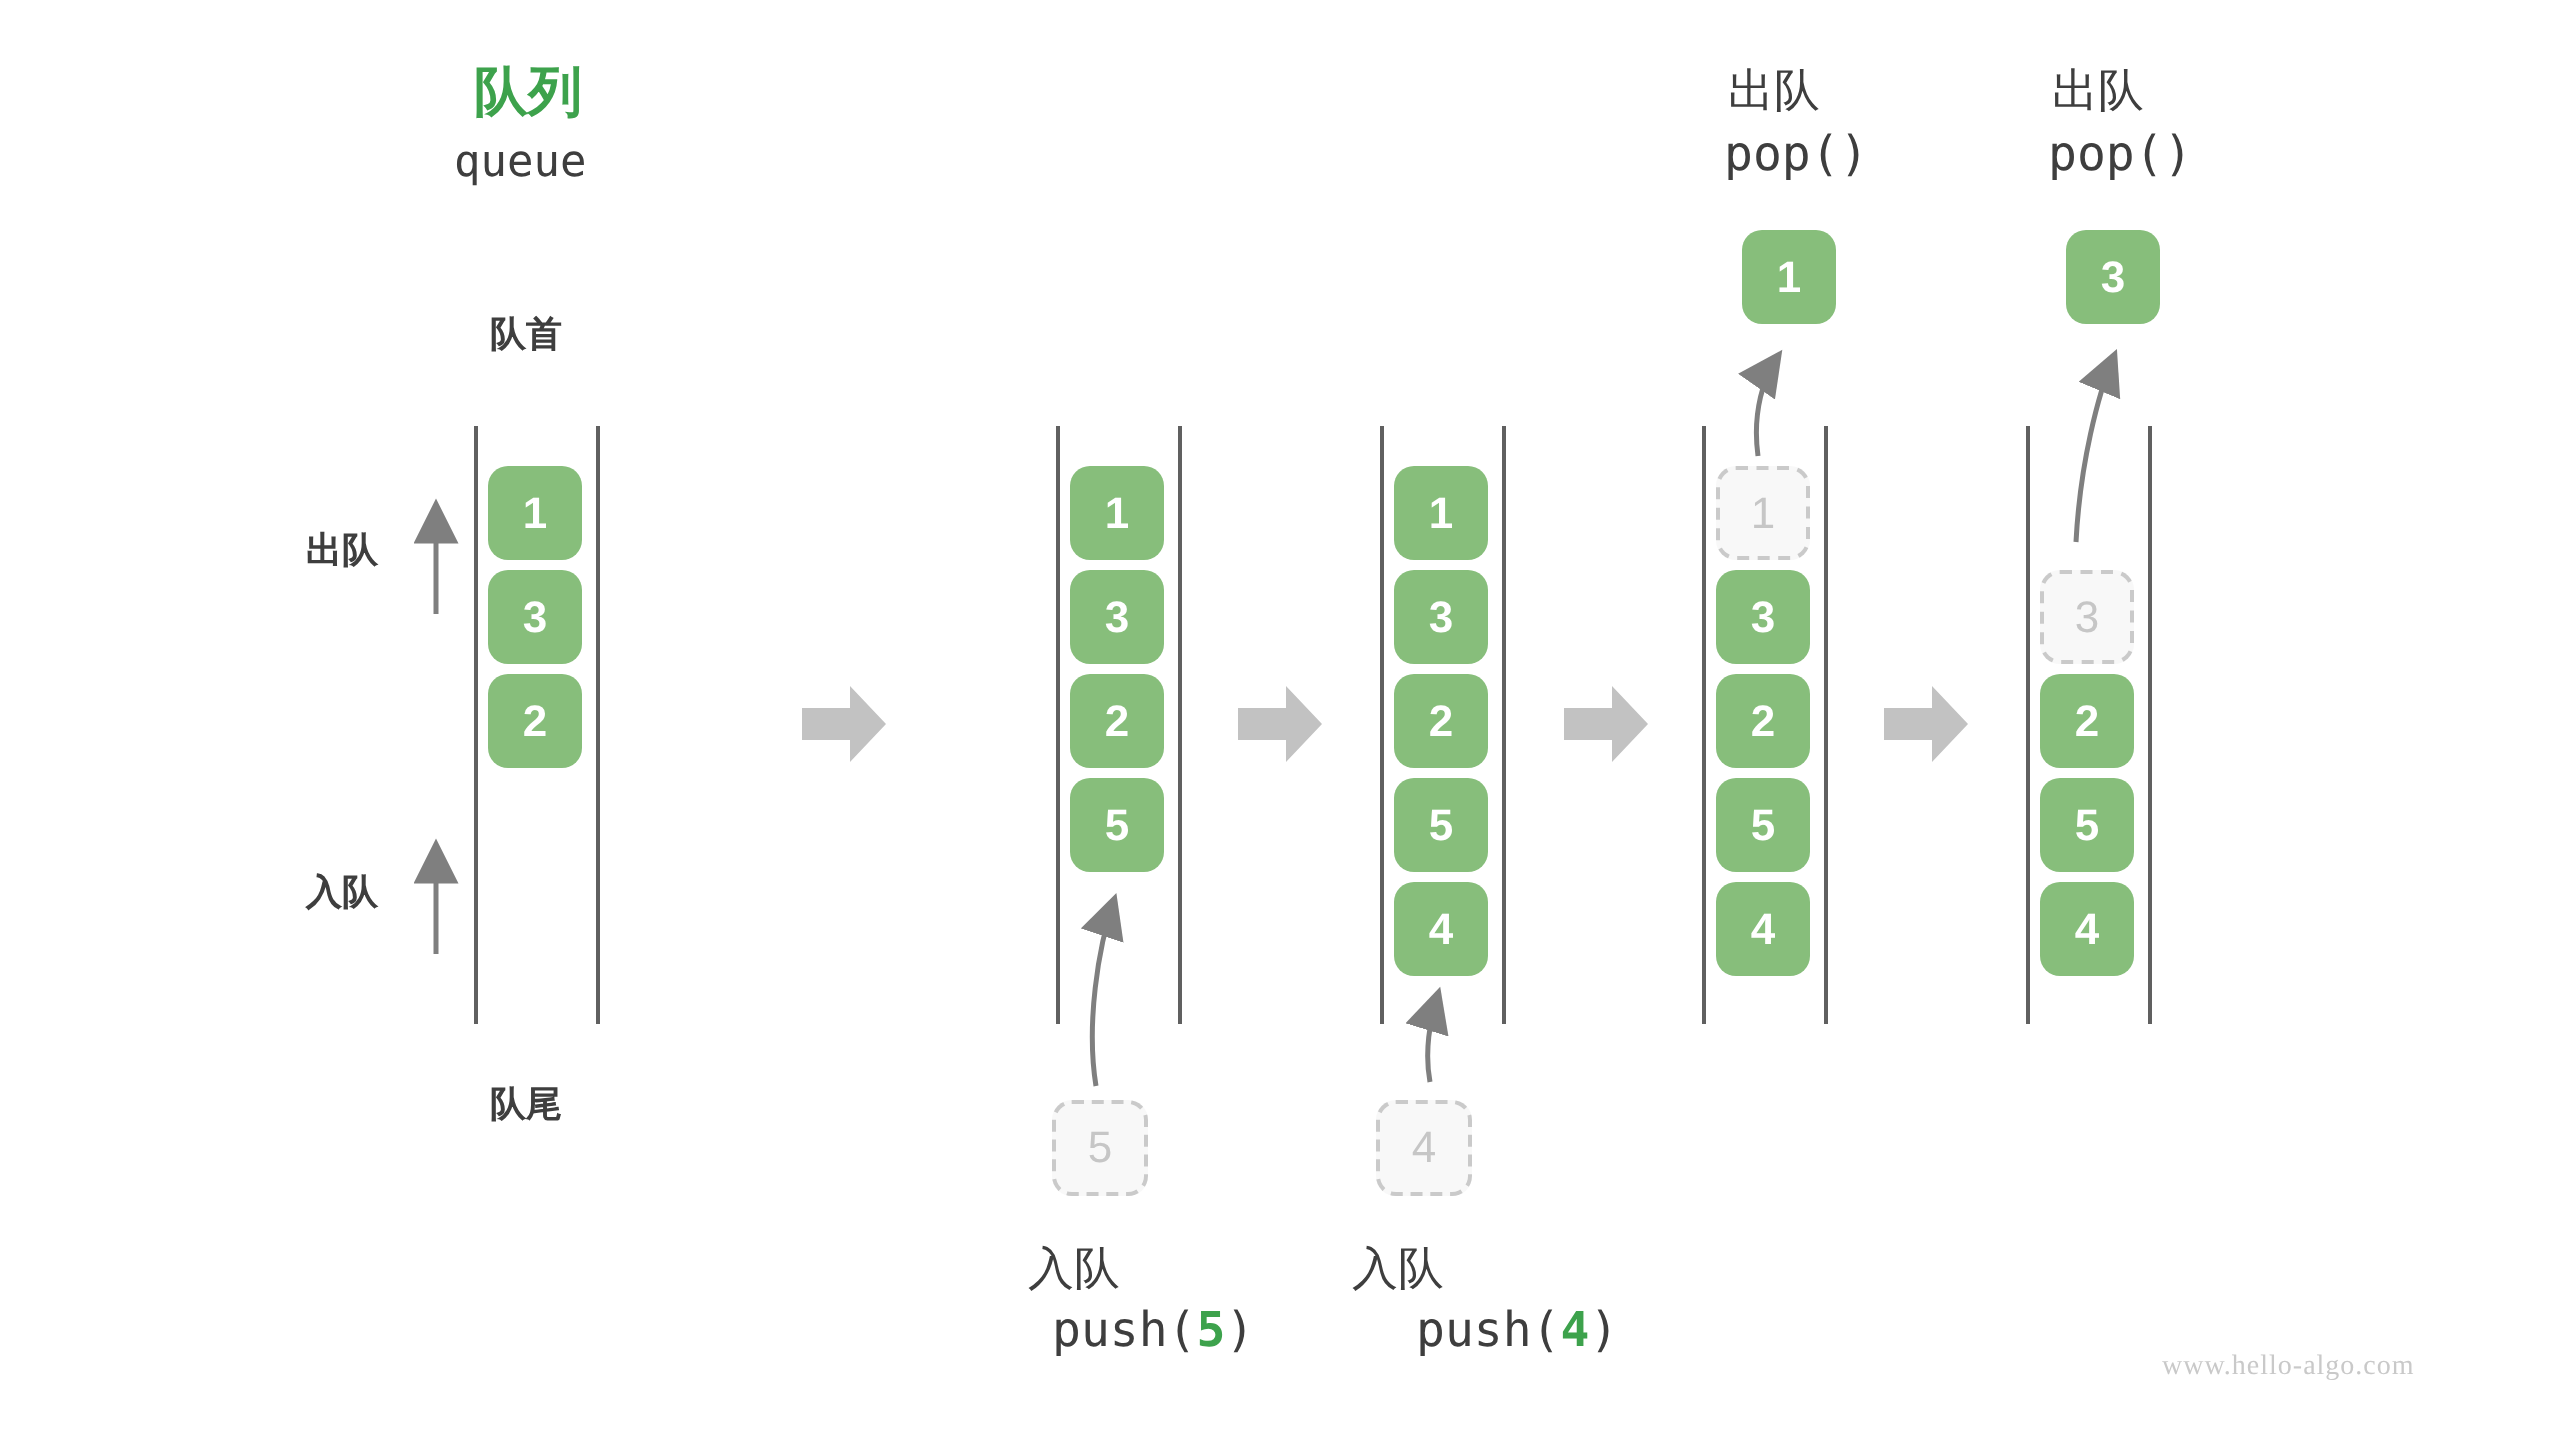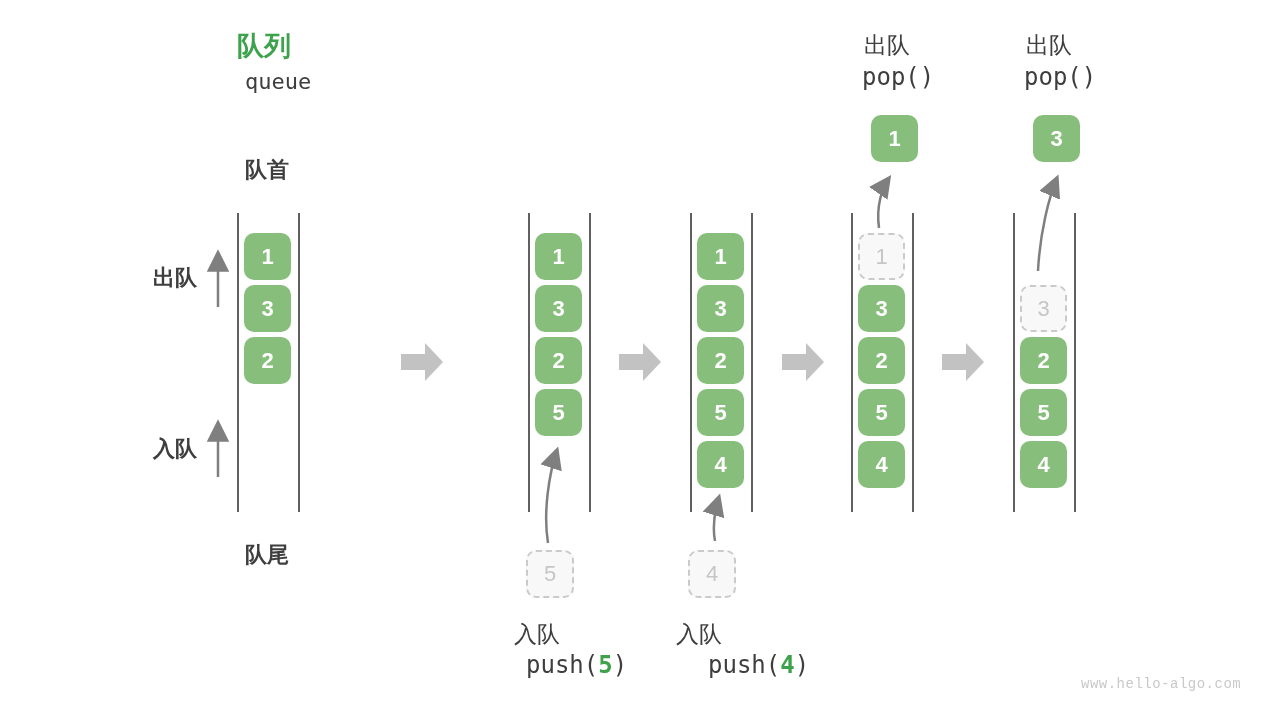--- a/index.html
+++ b/index.html
@@ -2,41 +2,41 @@
 <html style="--box-green: #87BE7B; --title-green: #3DA24C; --accent-green: #3DA24C; --text-dark: #3E3E3E; --rail-gray: #606060; --arrow-gray: #7F7F7F; --block-arrow-gray: #C2C2C2; --dashed-border: #CACACA; --dashed-fill: #F8F8F8; --dashed-text: #C6C6C6; --watermark-gray: #C9C9C9;"><head>
 <meta charset="utf-8">
 <style>
   * { margin:0; padding:0; box-sizing:border-box; }
   html,body { background:#ffffff; }
   .canvas {
     position:relative; width:1280px; height:720px; background:#ffffff;
     overflow:hidden; font-family:"Liberation Sans", sans-serif;
   }
   .title-zh { position:absolute; left:237px; top:28px; font-size:27px; font-weight:bold; color:var(--title-green); }
-  .title-en { position:absolute; left:245px; top:69px; font-size:22px; color:var(--text-dark); font-family:"DejaVu Sans Mono", monospace; }
-  .side-label { position:absolute; font-size:22px; font-weight:bold; color:var(--text-dark); }
+  .title-en { position:absolute; left:227px; top:69px; font-size:22px; color:var(--text-dark); font-family:"DejaVu Sans Mono", monospace; }
+  .side-label { position:absolute; font-size:18px; font-weight:bold; color:var(--text-dark); }
   .pos-front   { left:245px; top:155px; }
   .pos-rear    { left:245px; top:540px; }
   .pos-dequeue { left:153px; top:263px; }
   .pos-enqueue { left:153px; top:434px; }
   .rail { position:absolute; width:2px; top:213px; height:299px; background:var(--rail-gray); }
   .cell {
     position:absolute; width:47px; height:47px; border-radius:10px;
     background:var(--box-green); color:#ffffff; font-size:22px; font-weight:bold;
     display:flex; align-items:center; justify-content:center;
   }
   .cell.dashed, .cell.staged {
     background:var(--dashed-fill); border:2px dashed var(--dashed-border);
     color:var(--dashed-text); font-weight:normal;
   }
   .cell.staged { width:48px; height:48px; }
   .op-zh { position:absolute; font-size:23px; color:var(--text-dark); }
   .op-code { position:absolute; font-size:24px; color:var(--text-dark); font-family:"DejaVu Sans Mono", monospace; white-space:pre; }
   .op-code .arg { color:var(--accent-green); font-weight:bold; }
-  .watermark { position:absolute; left:1081px; top:676px; font-size:14px; letter-spacing:0.5px; color:var(--watermark-gray); font-family:Liberation Mono, monospace; }
+  .watermark { position:absolute; left:1081px; top:676px; font-size:14px; letter-spacing:0.5px; color:var(--watermark-gray); font-family:Liberation Serif, serif; }
   #arrow-layer { position:absolute; left:0; top:0; width:1280px; height:720px; }
   #states-layer { position:absolute; left:0; top:0; width:1280px; height:720px; }
 </style>
 </head>
 <body>
 
 <div class="canvas">
   <div class="title-zh">队列</div>
   <div class="title-en">queue</div>
 

